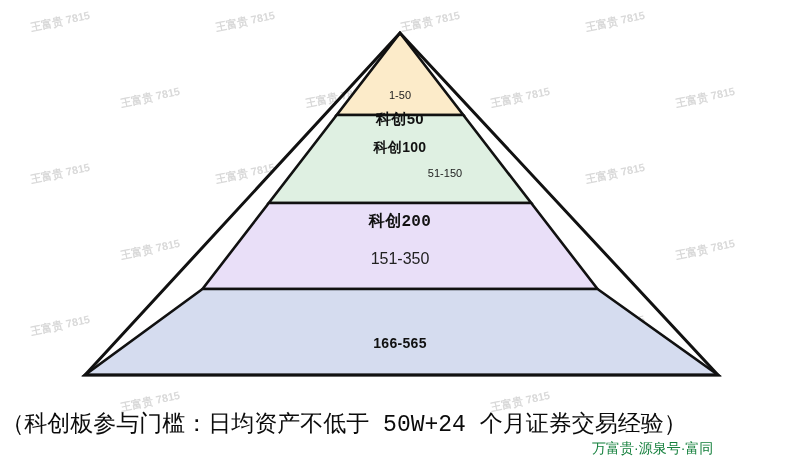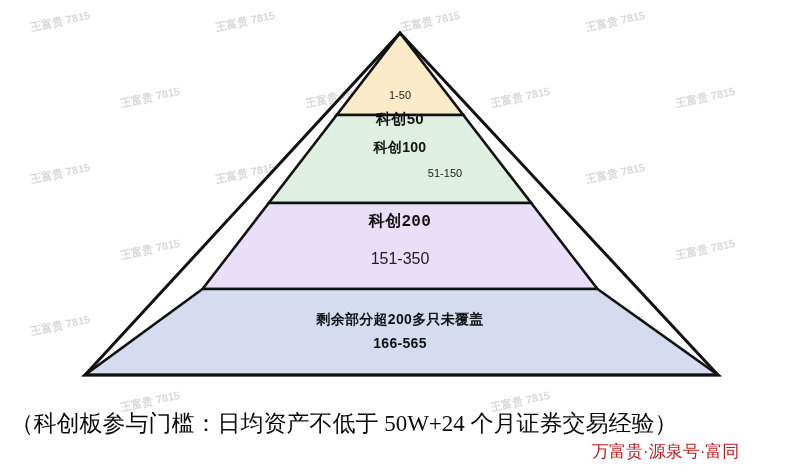--- a/index.html
+++ b/index.html
@@ -57,39 +57,39 @@
   #tier-4-range { left: 400px; top: 335px; font-size: 14px; }
 
   #caption {
     position: absolute;
     left: 0;
     top: 408px;
     width: 688px;
     text-align: center;
     font-size: 23px;
     color: #0b0b0b;
-    font-family: Liberation Serif, serif;
+    font-family: Liberation Mono, monospace;
     letter-spacing: 0px;
     white-space: nowrap;
   }
   .wm {
     position: absolute;
     color: #d9d9d9;
     font-size: 11px;
     font-weight: bold;
     transform: rotate(-12deg);
     pointer-events: none;
     user-select: none;
     white-space: nowrap;
     font-family: "Liberation Sans", sans-serif;
   }
   .wm-big {
     position: absolute;
-    color: #b91c1c;
-    font-size: 17px;
+    color: #15803d;
+    font-size: 14px;
     pointer-events: none;
     user-select: none;
     white-space: nowrap;
     font-family: "Liberation Sans", sans-serif;
   }
 </style>
 </head>
 <body>
 
 <div id="stage">
@@ -132,20 +132,19 @@
 
   <div class="tier-label tier-title" id="tier-1-title">科创50</div>
   <div class="tier-label tier-range" id="tier-1-range">1-50</div>
 
   <div class="tier-label tier-title" id="tier-2-title">科创100</div>
   <div class="tier-label tier-range" id="tier-2-range">51-150</div>
 
   <div class="tier-label tier-title" id="tier-3-title">科创200</div>
   <div class="tier-label tier-range" id="tier-3-range">151-350</div>
 
-  <div class="tier-label tier-title" id="tier-4-title">剩余部分超200多只未覆盖</div>
   <div class="tier-label tier-title" id="tier-4-range">166-565</div>
 
   <div id="caption">（科创板参与门槛：日均资产不低于 50W+24 个月证券交易经验）</div>
 
   <div class="wm-big" style="left:592px; top:440px;">万富贵·源泉号·富同</div>
 
 </div>
 
 </body></html>

